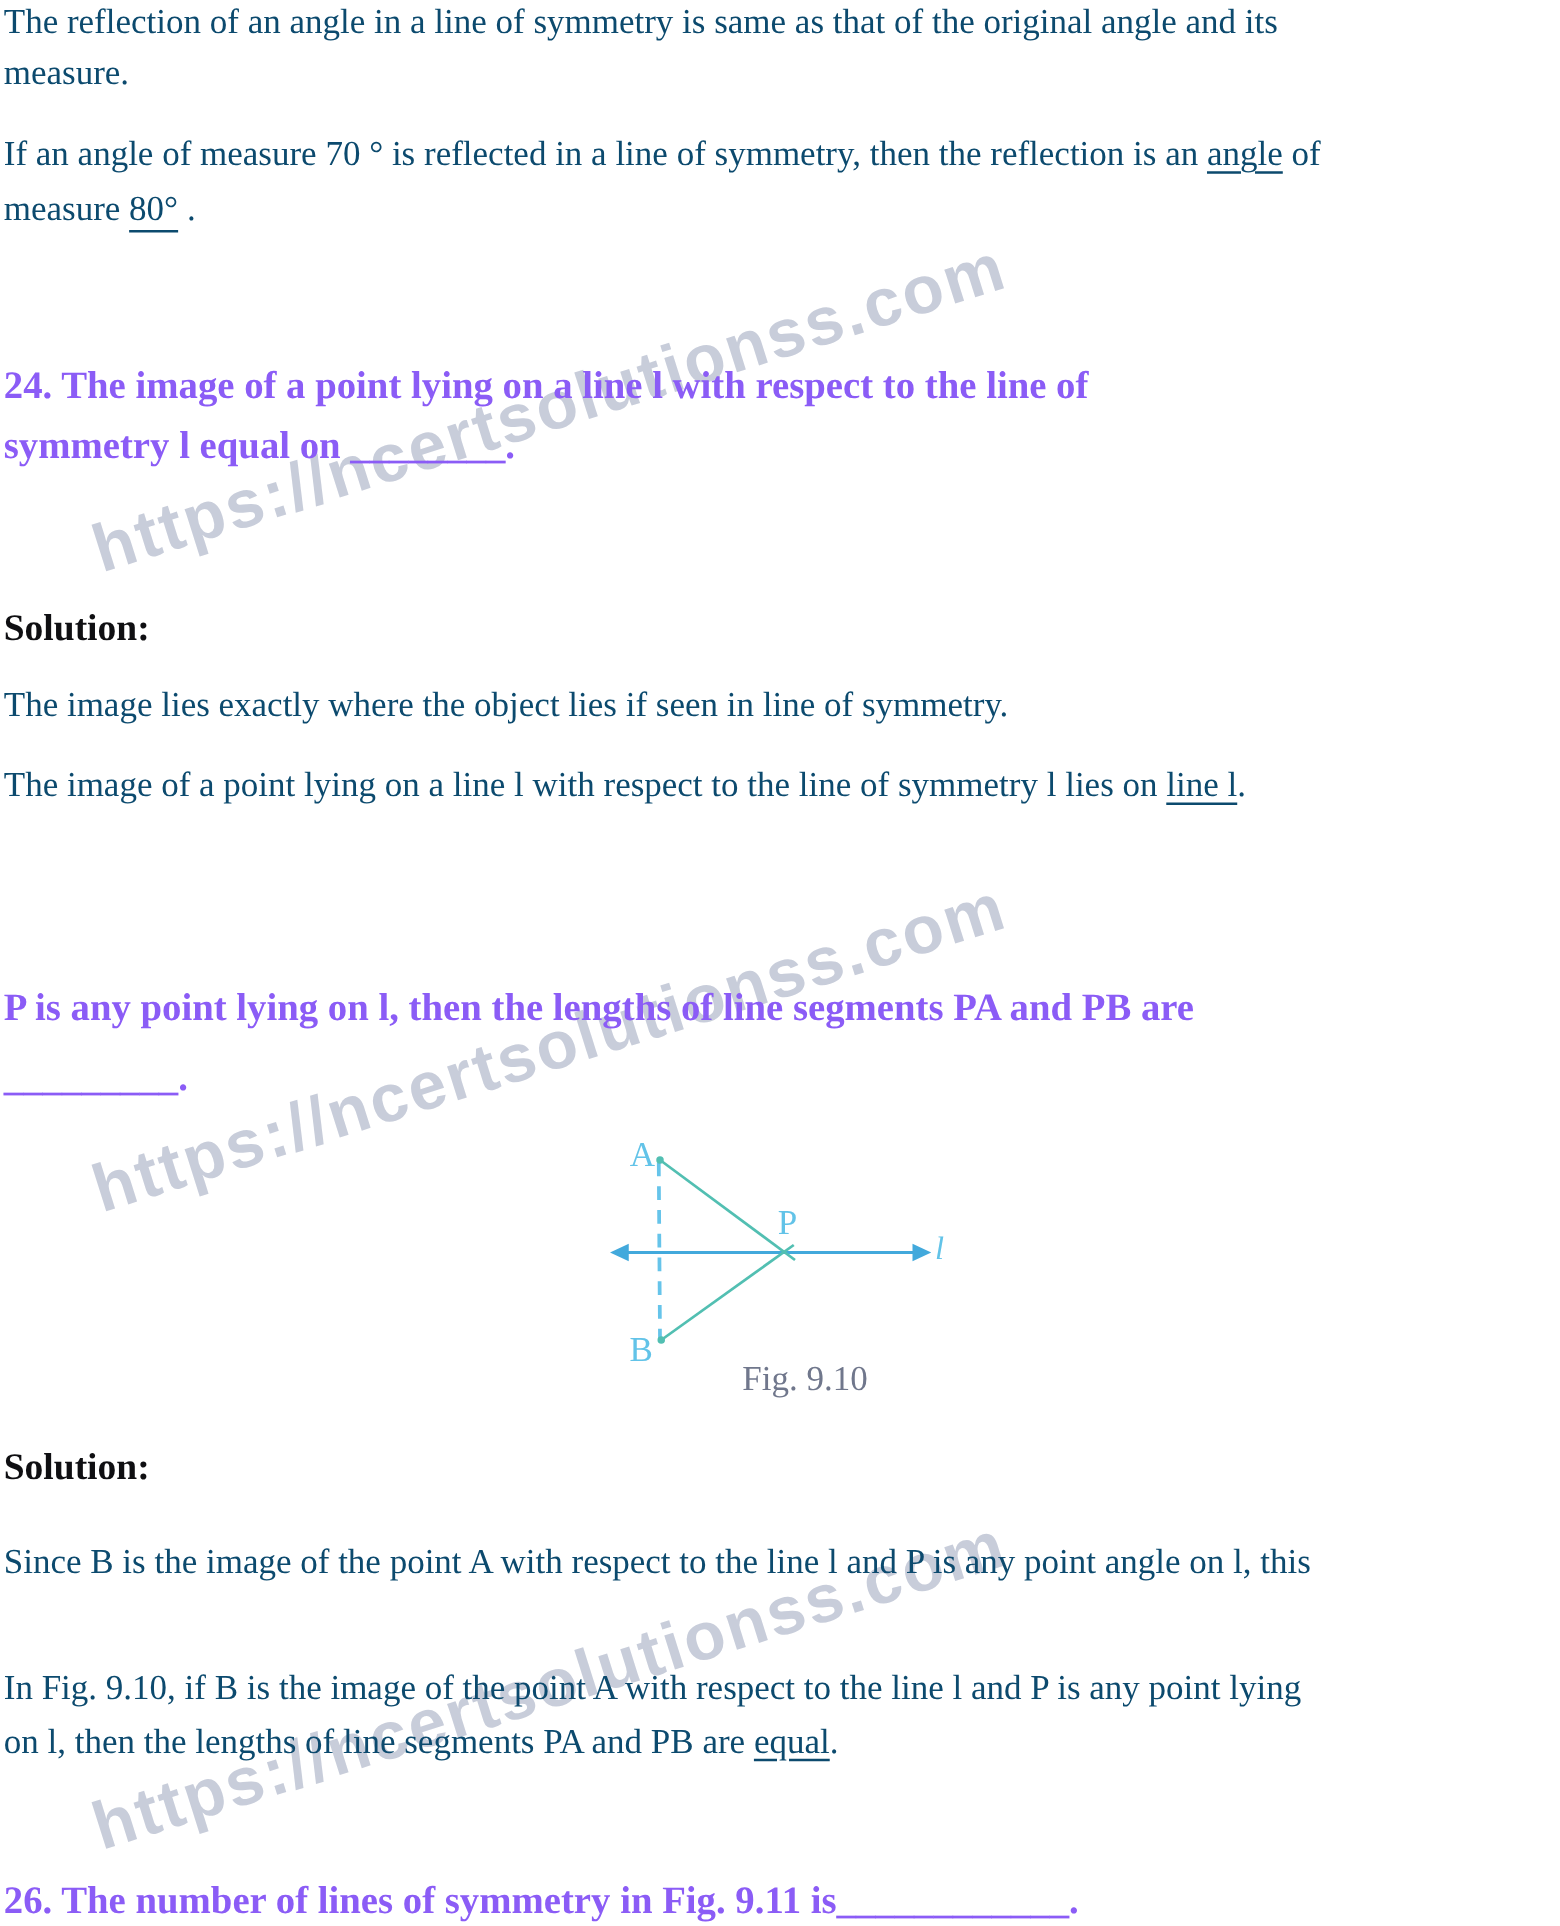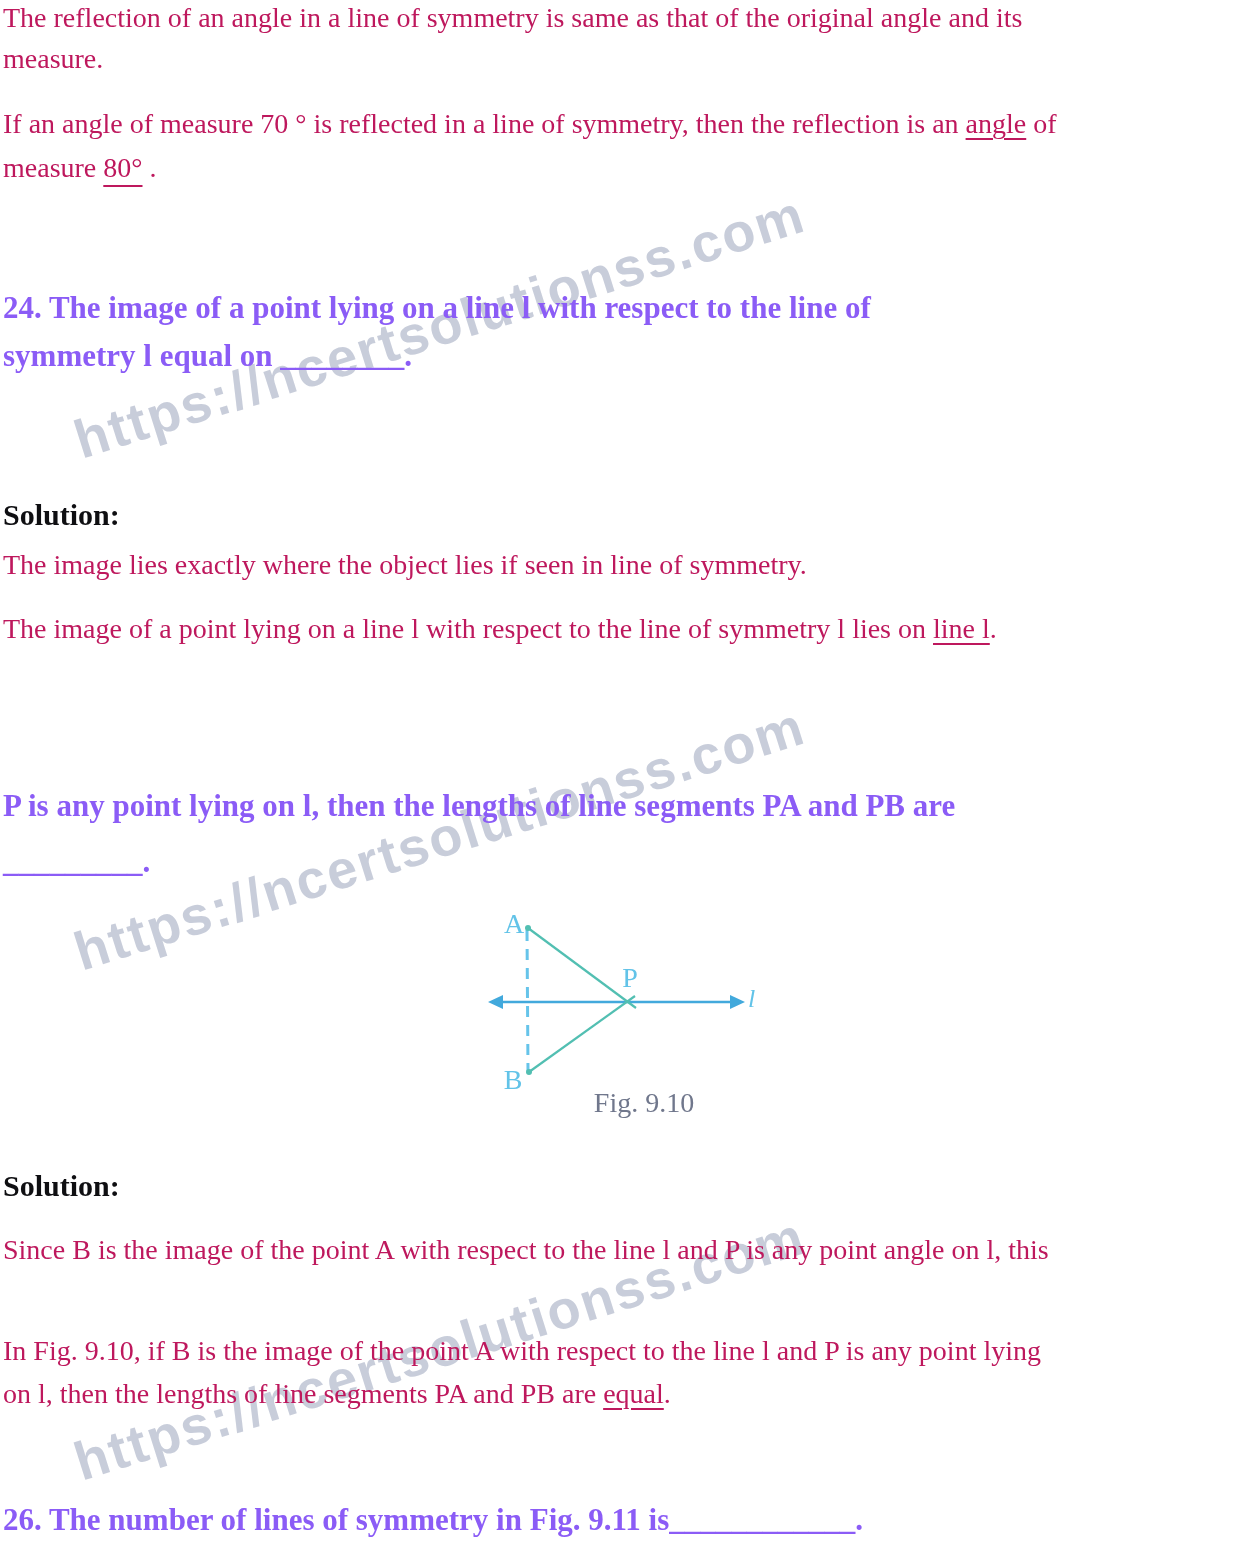--- a/index.html
+++ b/index.html
@@ -10,23 +10,23 @@
   }
   .wm {
     position:absolute; left:76px; white-space:nowrap; z-index:1;
     font-family:"Liberation Sans", sans-serif; font-weight:bold;
     font-size:54px; letter-spacing:2px;
     color:rgba(134,145,172,0.45);
     text-shadow:1px 1px 0 rgba(255,255,255,0.5);
     transform:rotate(-17.5deg); transform-origin:0 50%;
   }
   .ln { position:absolute; left:3px; white-space:nowrap; z-index:2; }
-  .body { font-size:28px; line-height:36px; color:#be185d; }
+  .body { font-size:28px; line-height:36px; color:#0c4a6e; }
   .q    { font-size:31px; line-height:40px; font-weight:bold; color:#8b5cf6; }
-  .sol  { font-size:30px; line-height:38px; font-weight:bold; color:#0f0f12;margin-top:12px; }
+  .sol  { font-size:30px; line-height:38px; font-weight:bold; color:#0f0f12; }
   .u    { text-decoration:underline; text-underline-offset:5px; text-decoration-thickness:2px; }
   .u-low{ text-underline-offset:8px; }
   .fig  { position:absolute; left:478px; top:893px; z-index:2; }
   .fig-label { font-family:"Liberation Serif", serif; font-size:28px; }
   .fig-label-italic { font-family:"Liberation Serif", serif; font-size:26px; font-style:italic; }
   .fig-caption { font-family:"Liberation Serif", serif; font-size:28px; }
 </style>
 </head>
 <body>
 

